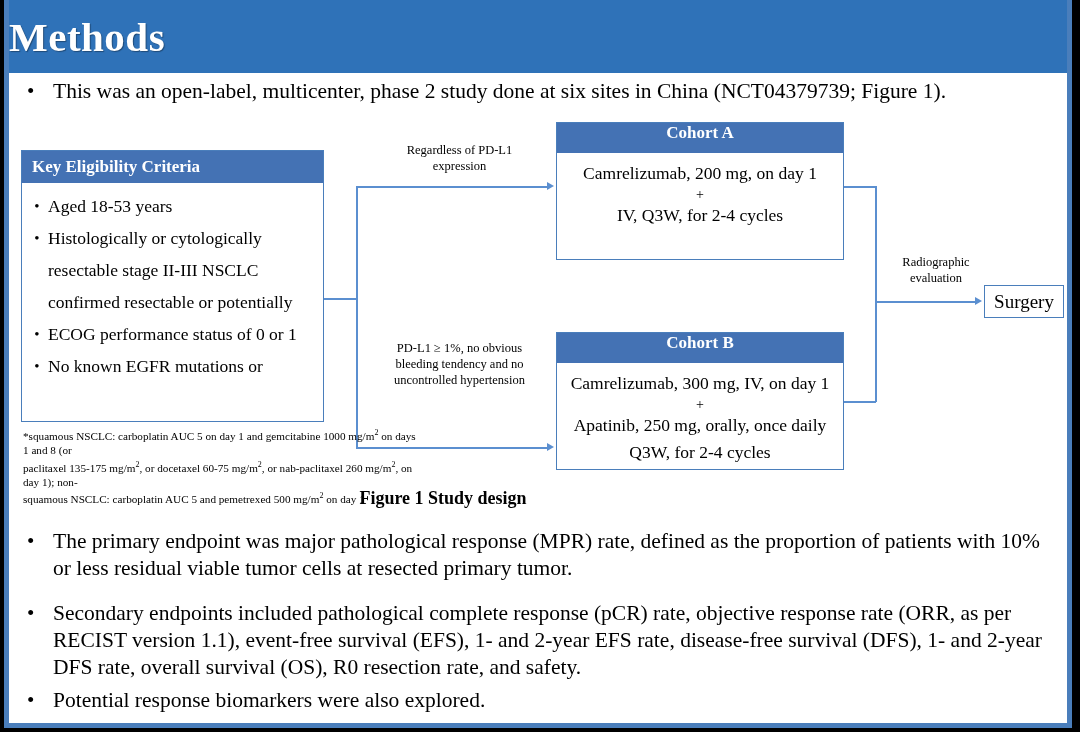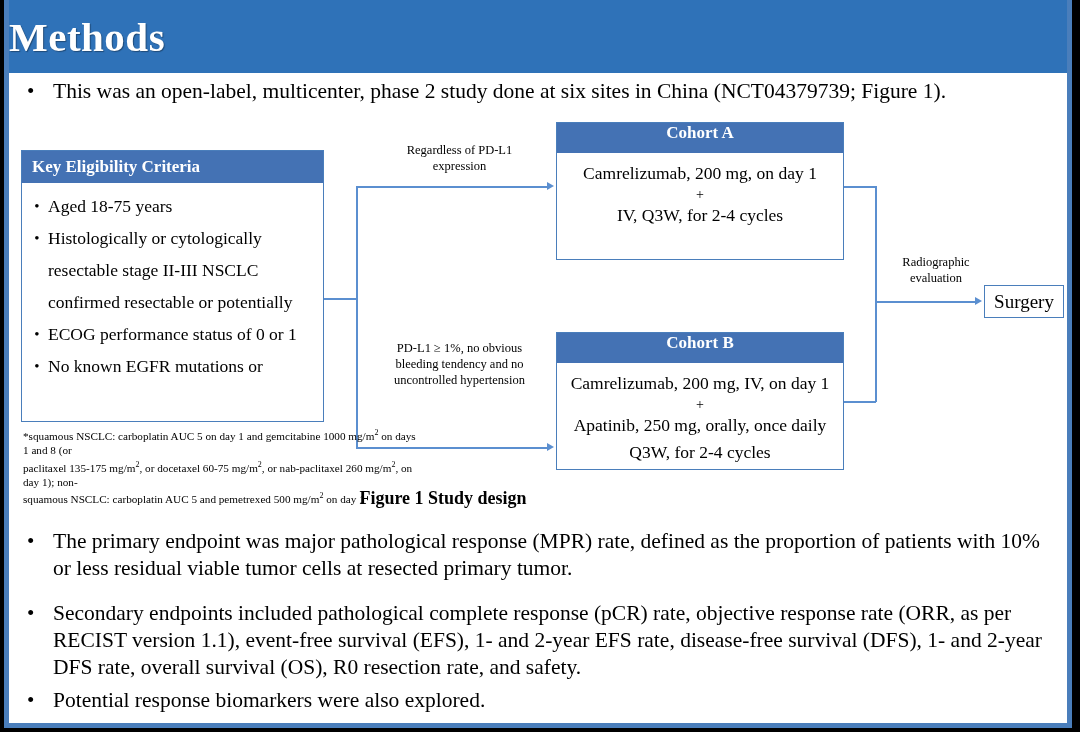--- a/index.html
+++ b/index.html
@@ -286,21 +286,21 @@
       <div>evaluation</div>
     </div>
 
     <div id="elig-box">
       <div id="elig-header">
         <span>Key  Eligibility Criteria</span>
       </div>
       <div id="elig-list">
         <div class="elig-item">
           <span class="elig-dot">•</span>
-          <span class="elig-label">Aged 18-75 years</span>
+          <span class="elig-label">Aged 18-53 years</span>
         </div>
         <div class="elig-item">
           <span class="elig-dot">•</span>
           <span class="elig-label">Histologically or cytologically</span>
         </div>
         <div class="elig-item">
           <span class="elig-dot"></span>
           <span class="elig-label">resectable stage II-III  NSCLC</span>
         </div>
         <div class="elig-item">
@@ -333,21 +333,21 @@
         <div class="cohort-plus">+</div>
         <div class="cohort-line">IV, Q3W, for 2-4 cycles</div>
       </div>
     </div>
 
     <div class="cohort-box" id="cohort-b">
       <div class="cohort-header">
         <span>Cohort B</span>
       </div>
       <div class="cohort-body">
-        <div class="cohort-line">Camrelizumab, 200 mg, IV, on day 1</div>
+        <div class="cohort-line">Camrelizumab, 300 mg, IV, on day 1</div>
         <div class="cohort-plus">+</div>
         <div class="cohort-line">Apatinib, 250 mg, orally, once daily</div>
         <div class="cohort-line">Q3W, for 2-4 cycles</div>
       </div>
     </div>
 
     <div id="surgery-box">
       <span>Surgery</span>
     </div>
 

